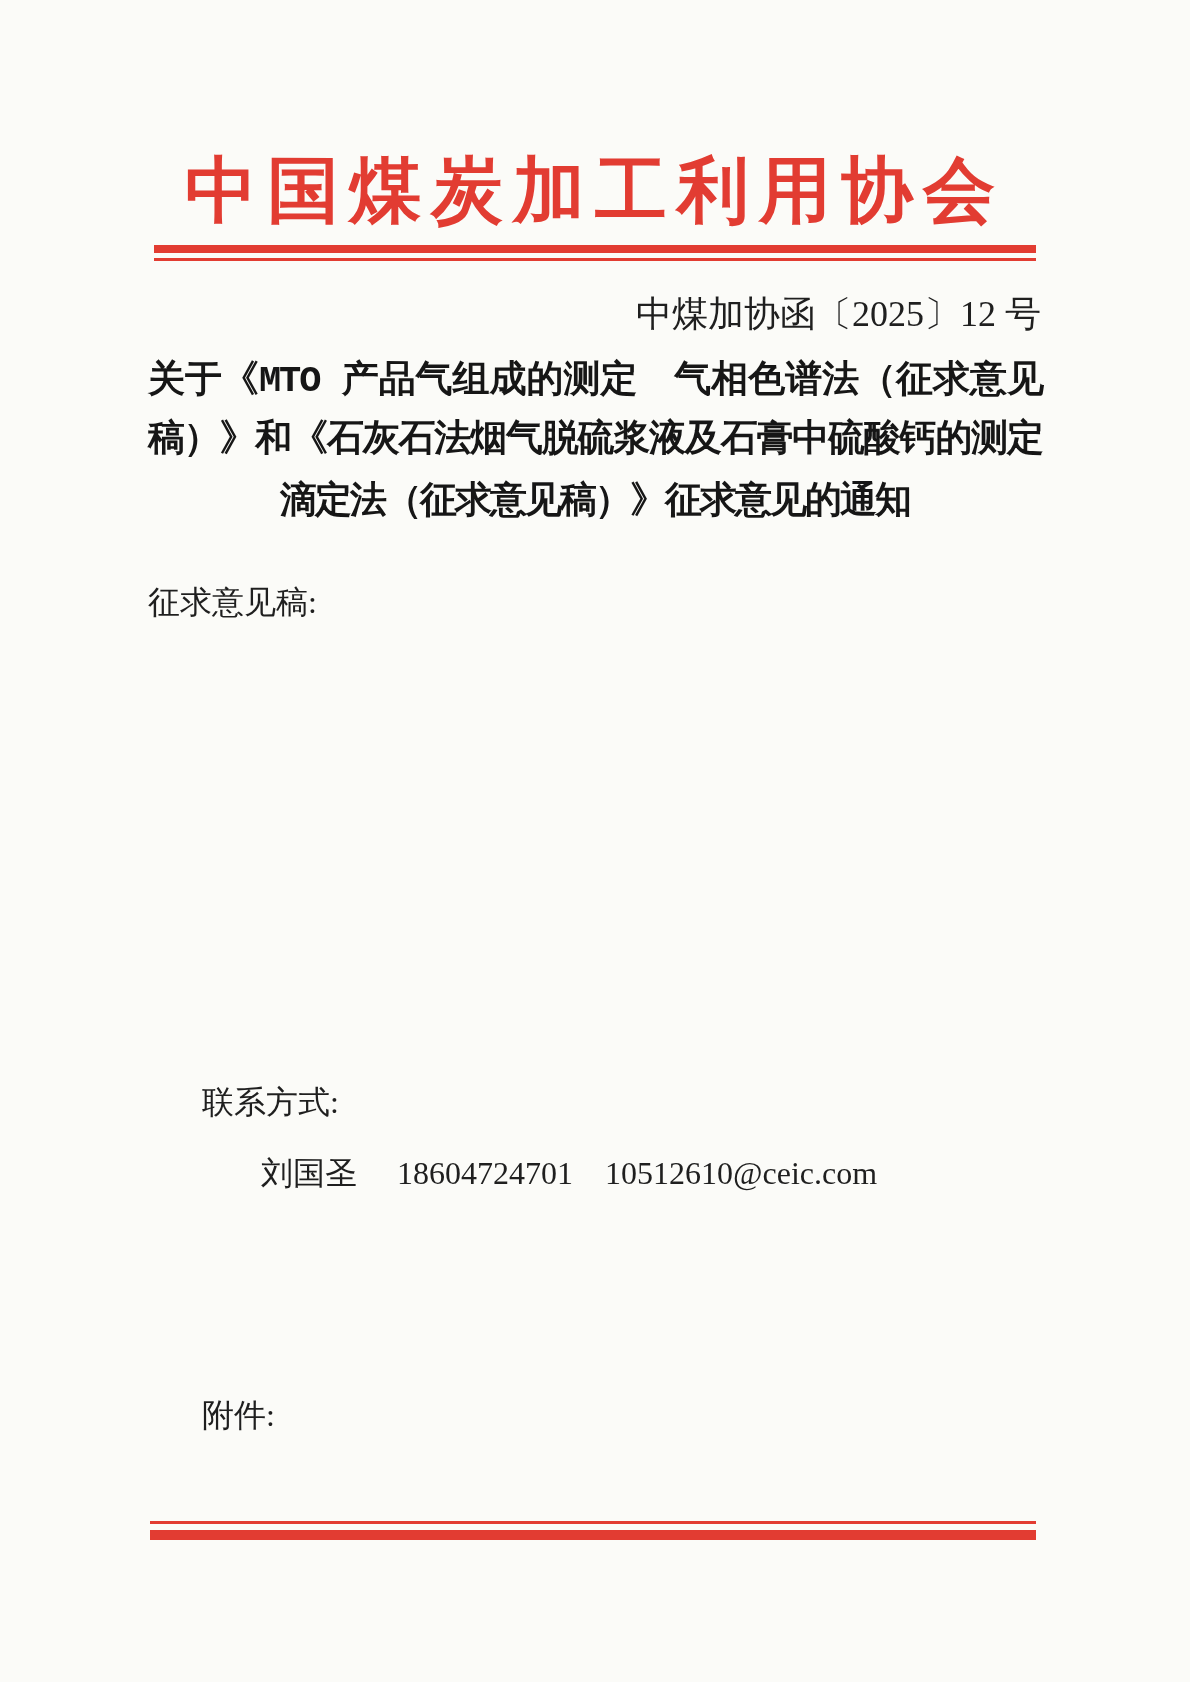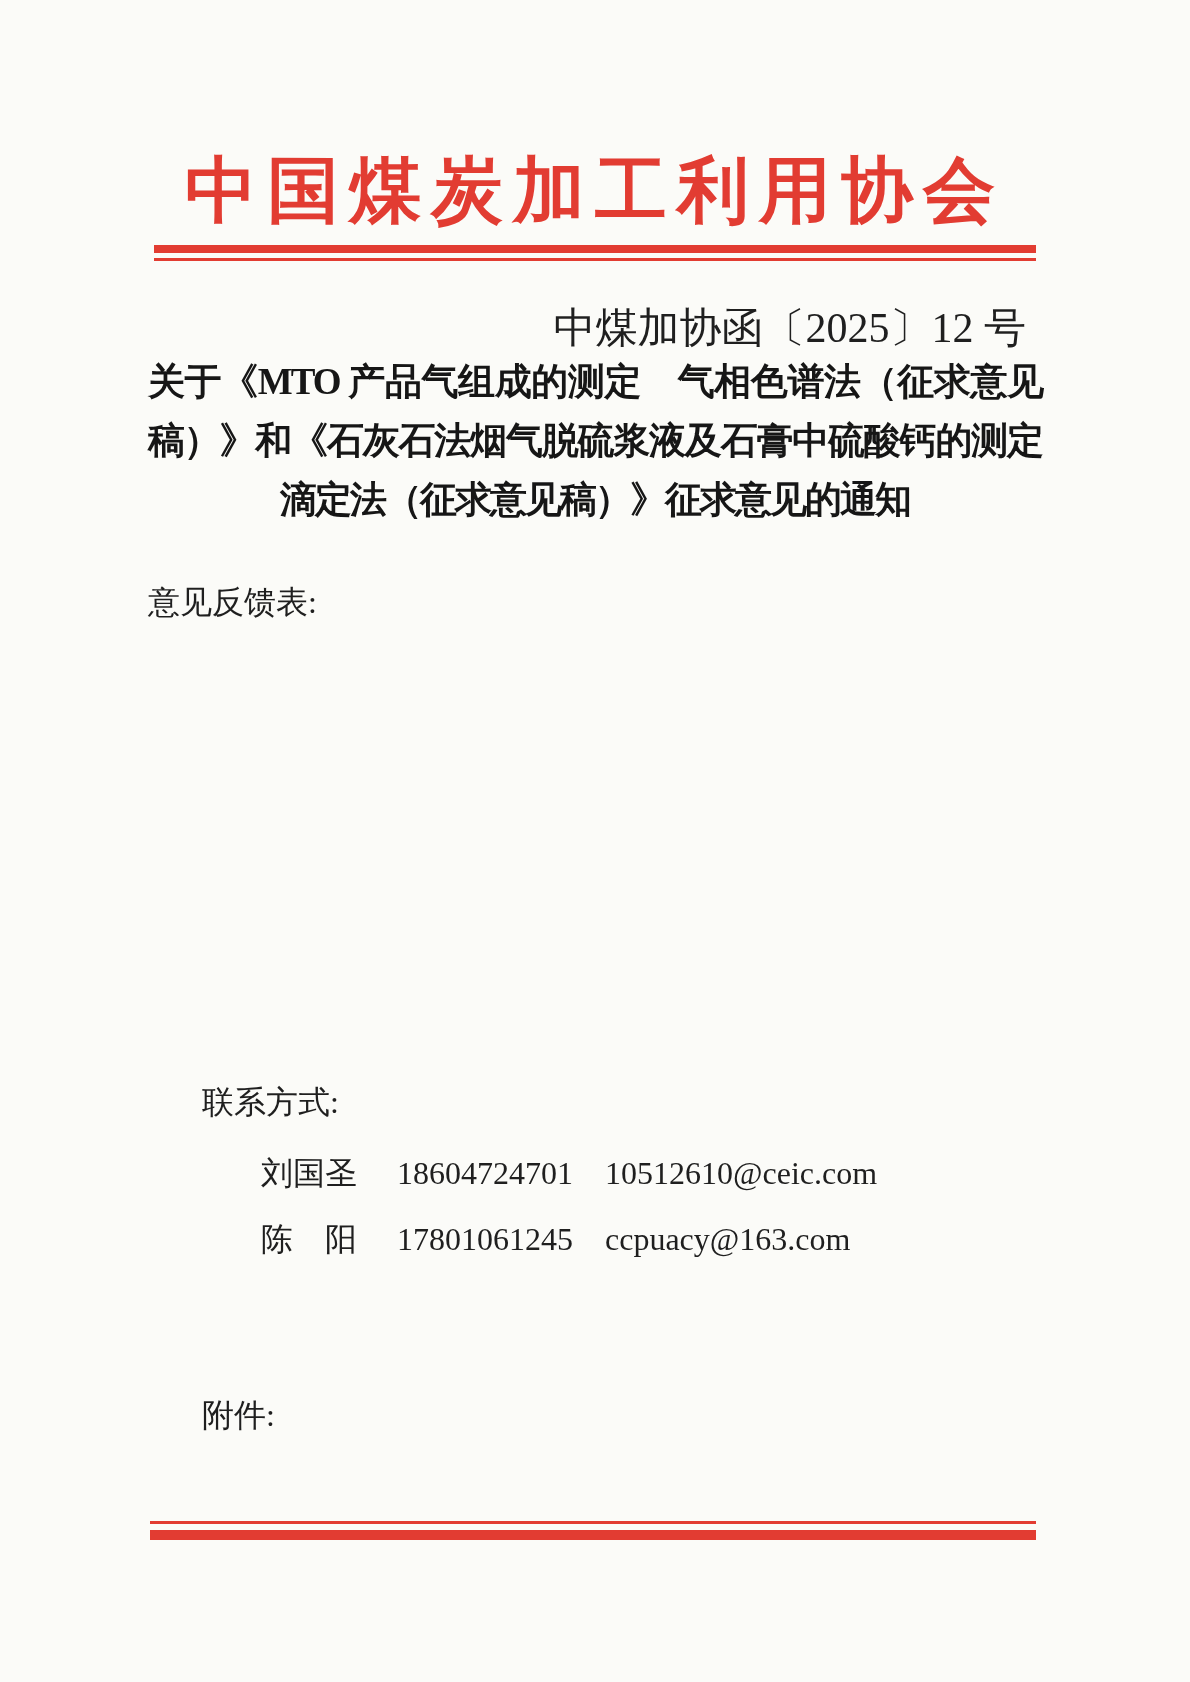--- a/index.html
+++ b/index.html
@@ -22,32 +22,32 @@
     white-space: nowrap;
   }
 
   .rule { position: absolute; background: var(--accent, #e23c32); }
   .rule-top-thick   { top: 245px;  left: 154px; width: 882px; height: 8px;  }
   .rule-top-thin    { top: 258px;  left: 154px; width: 882px; height: 3px;  }
   .rule-bottom-thin { top: 1521px; left: 150px; width: 886px; height: 3px;  }
   .rule-bottom-thick{ top: 1530px; left: 150px; width: 886px; height: 10px; }
 
   .doc-number {
-    position: absolute; top: 293px; left: 148px; width: 886px;
+    position: absolute; top: 293px; left: 163px; width: 886px;
     text-align: right; padding-right: 8px; box-sizing: border-box;
-    font-size: 42px; line-height: 42px; margin-top: 14px;
+    font-size: 36px; line-height: 42px;
   }
 
   .doc-title {
     position: absolute; top: 352px; left: 148px; width: 894px;
     font-size: 37px; font-weight: bold; letter-spacing: -2px;
     line-height: 59px; color: #161616;
   }
   .title-line { text-align: center; }
-  .title-line.fill { text-align: justify; text-align-last: justify; }
+  .title-line.fill { text-align: justify; text-align-last: justify; font-family: Liberation Mono, monospace; }
 
   .salutation {
     position: absolute; top: 572px; left: 148px; width: 894px;
     font-size: 32px; line-height: 60px;
   }
 
   .paragraph {
     position: absolute; top: 632px; left: 148px; width: 894px;
     font-size: 31px; letter-spacing: -1.5px; line-height: 62px;
   }
@@ -87,35 +87,30 @@
   <div class="rule rule-top-thin"></div>
 
   <div class="doc-number">中煤加协函〔2025〕12 号</div>
 
   <div class="doc-title">
     <div class="title-line fill">关于《MTO 产品气组成的测定　气相色谱法（征求意见</div>
     <div class="title-line fill">稿）》和《石灰石法烟气脱硫浆液及石膏中硫酸钙的测定</div>
     <div class="title-line">滴定法（征求意见稿）》征求意见的通知</div>
   </div>
 
-  <div class="salutation">意见反馈表:</div>
+  <div class="salutation">征求意见稿:</div>
 
 
   <div class="contact-heading">联系方式:</div>
 
   <div class="contact-rows">
     <div class="contact-row">
       <span class="c-name">刘国圣</span>
       <span class="c-phone">18604724701</span>
       <span class="c-email">10512610@ceic.com</span>
-    </div>
-    <div class="contact-row">
-      <span class="c-name">陈　阳</span>
-      <span class="c-phone">17801061245</span>
-      <span class="c-email">ccpuacy@163.com</span>
     </div>
   </div>
 
   <div class="attachment-heading">附件:</div>
 
   <div class="rule rule-bottom-thin"></div>
   <div class="rule rule-bottom-thick"></div>
 
 </div>
 

